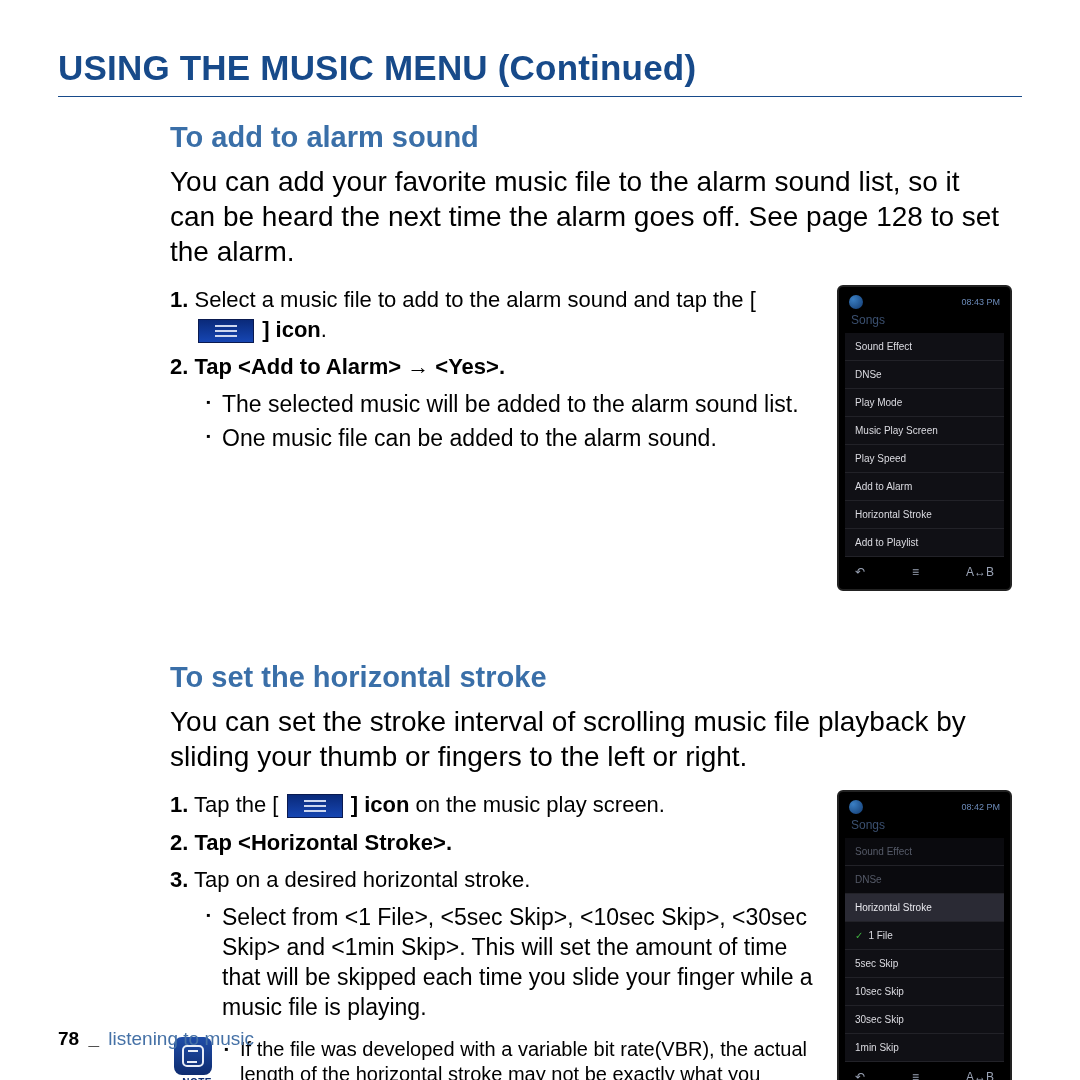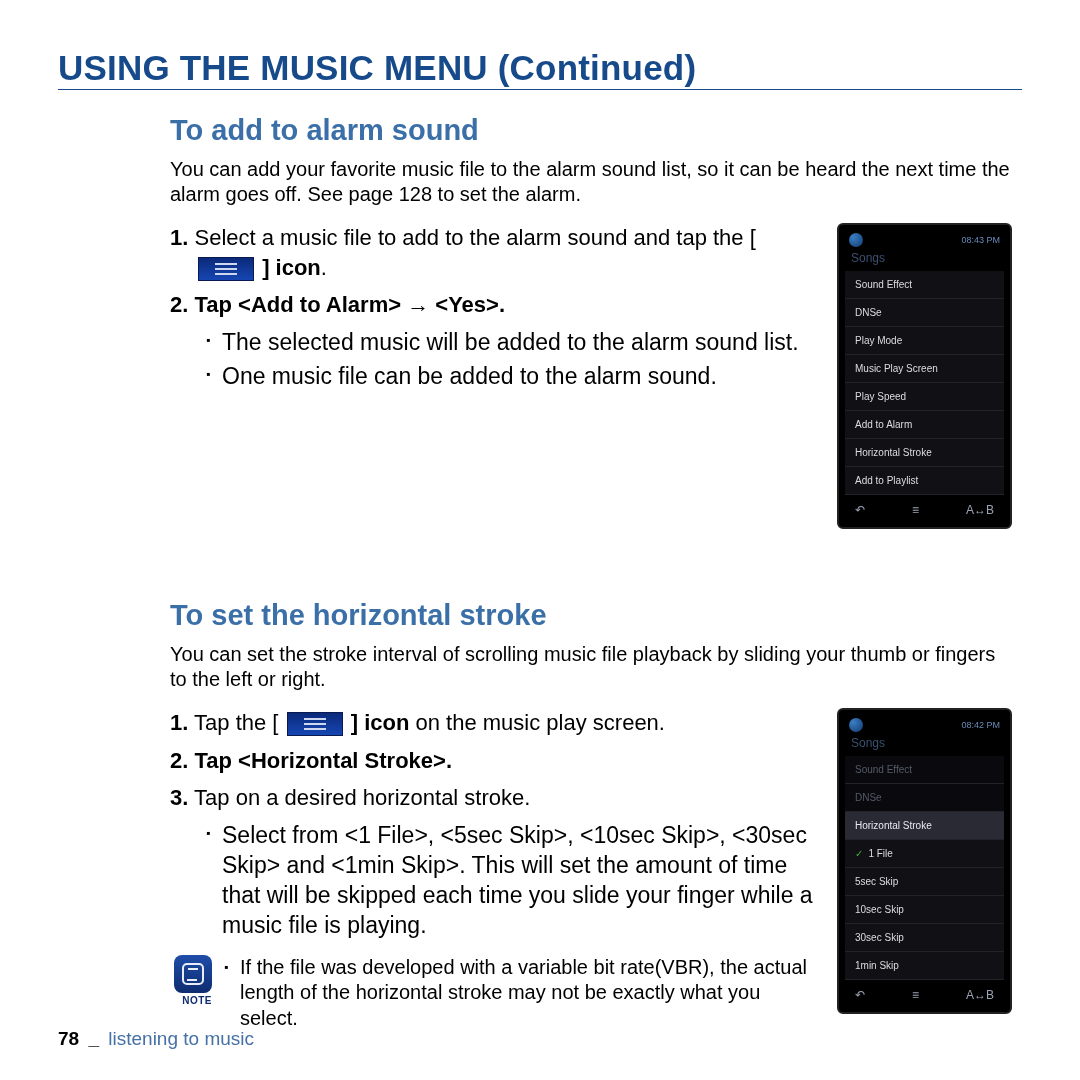--- a/index.html
+++ b/index.html
@@ -15,33 +15,33 @@
     padding: 48px 58px 30px 58px;
     width: 100%;
     height: 100%;
     position: relative;
   }
   .page-title {
     color: #174a8a;
     font-size: 35px;
     font-weight: bold;
     border-bottom: 1.5px solid #174a8a;
-    padding-bottom: 1px;
+    padding-bottom: 8px;
     margin-bottom: 24px;
     letter-spacing: 0.2px;
   }
   .indent-block { padding-left: 112px; padding-right: 10px; }
   .section-title {
     color: #3a6fa8;
     font-size: 29px;
     font-weight: bold;
     margin-bottom: 10px;
   }
   .intro {
-    font-size: 20px;
+    font-size: 28px;
     line-height: 1.25;
     margin-bottom: 16px;
   }
   .two-col {
     display: flex;
     gap: 20px;
   }
   .steps-col { flex: 1; }
   .phone-col { width: 175px; flex-shrink: 0; }
 

